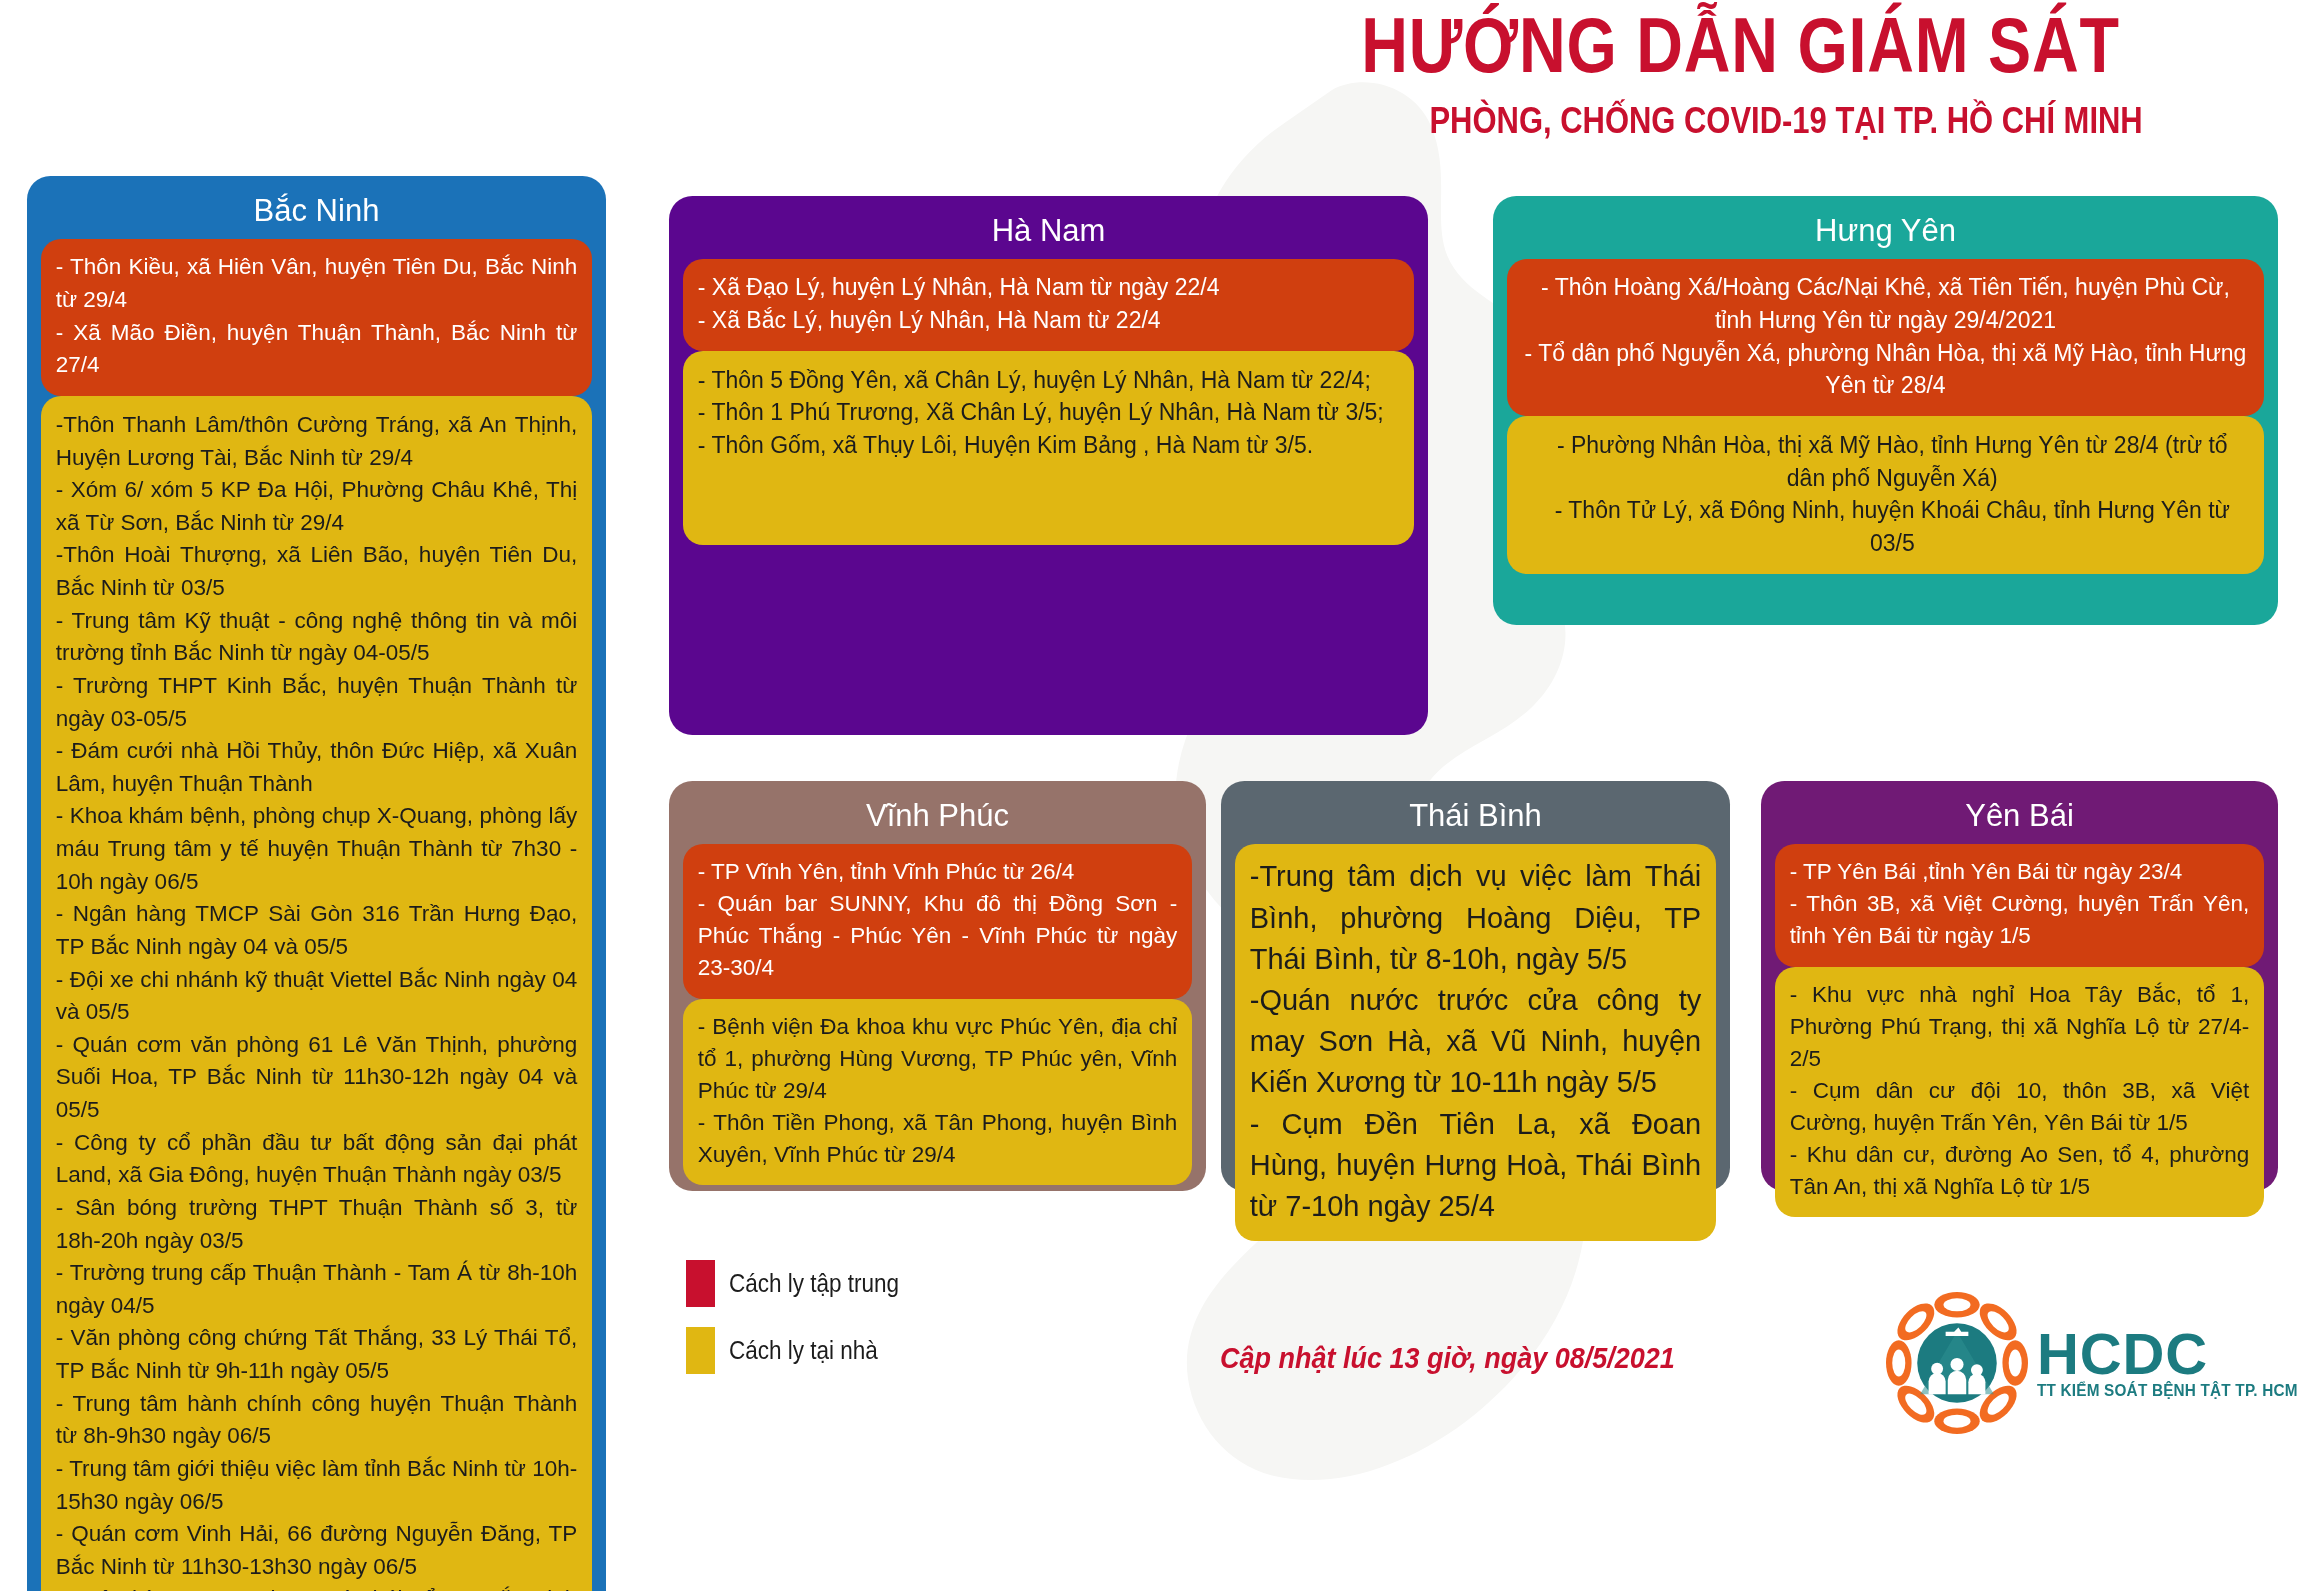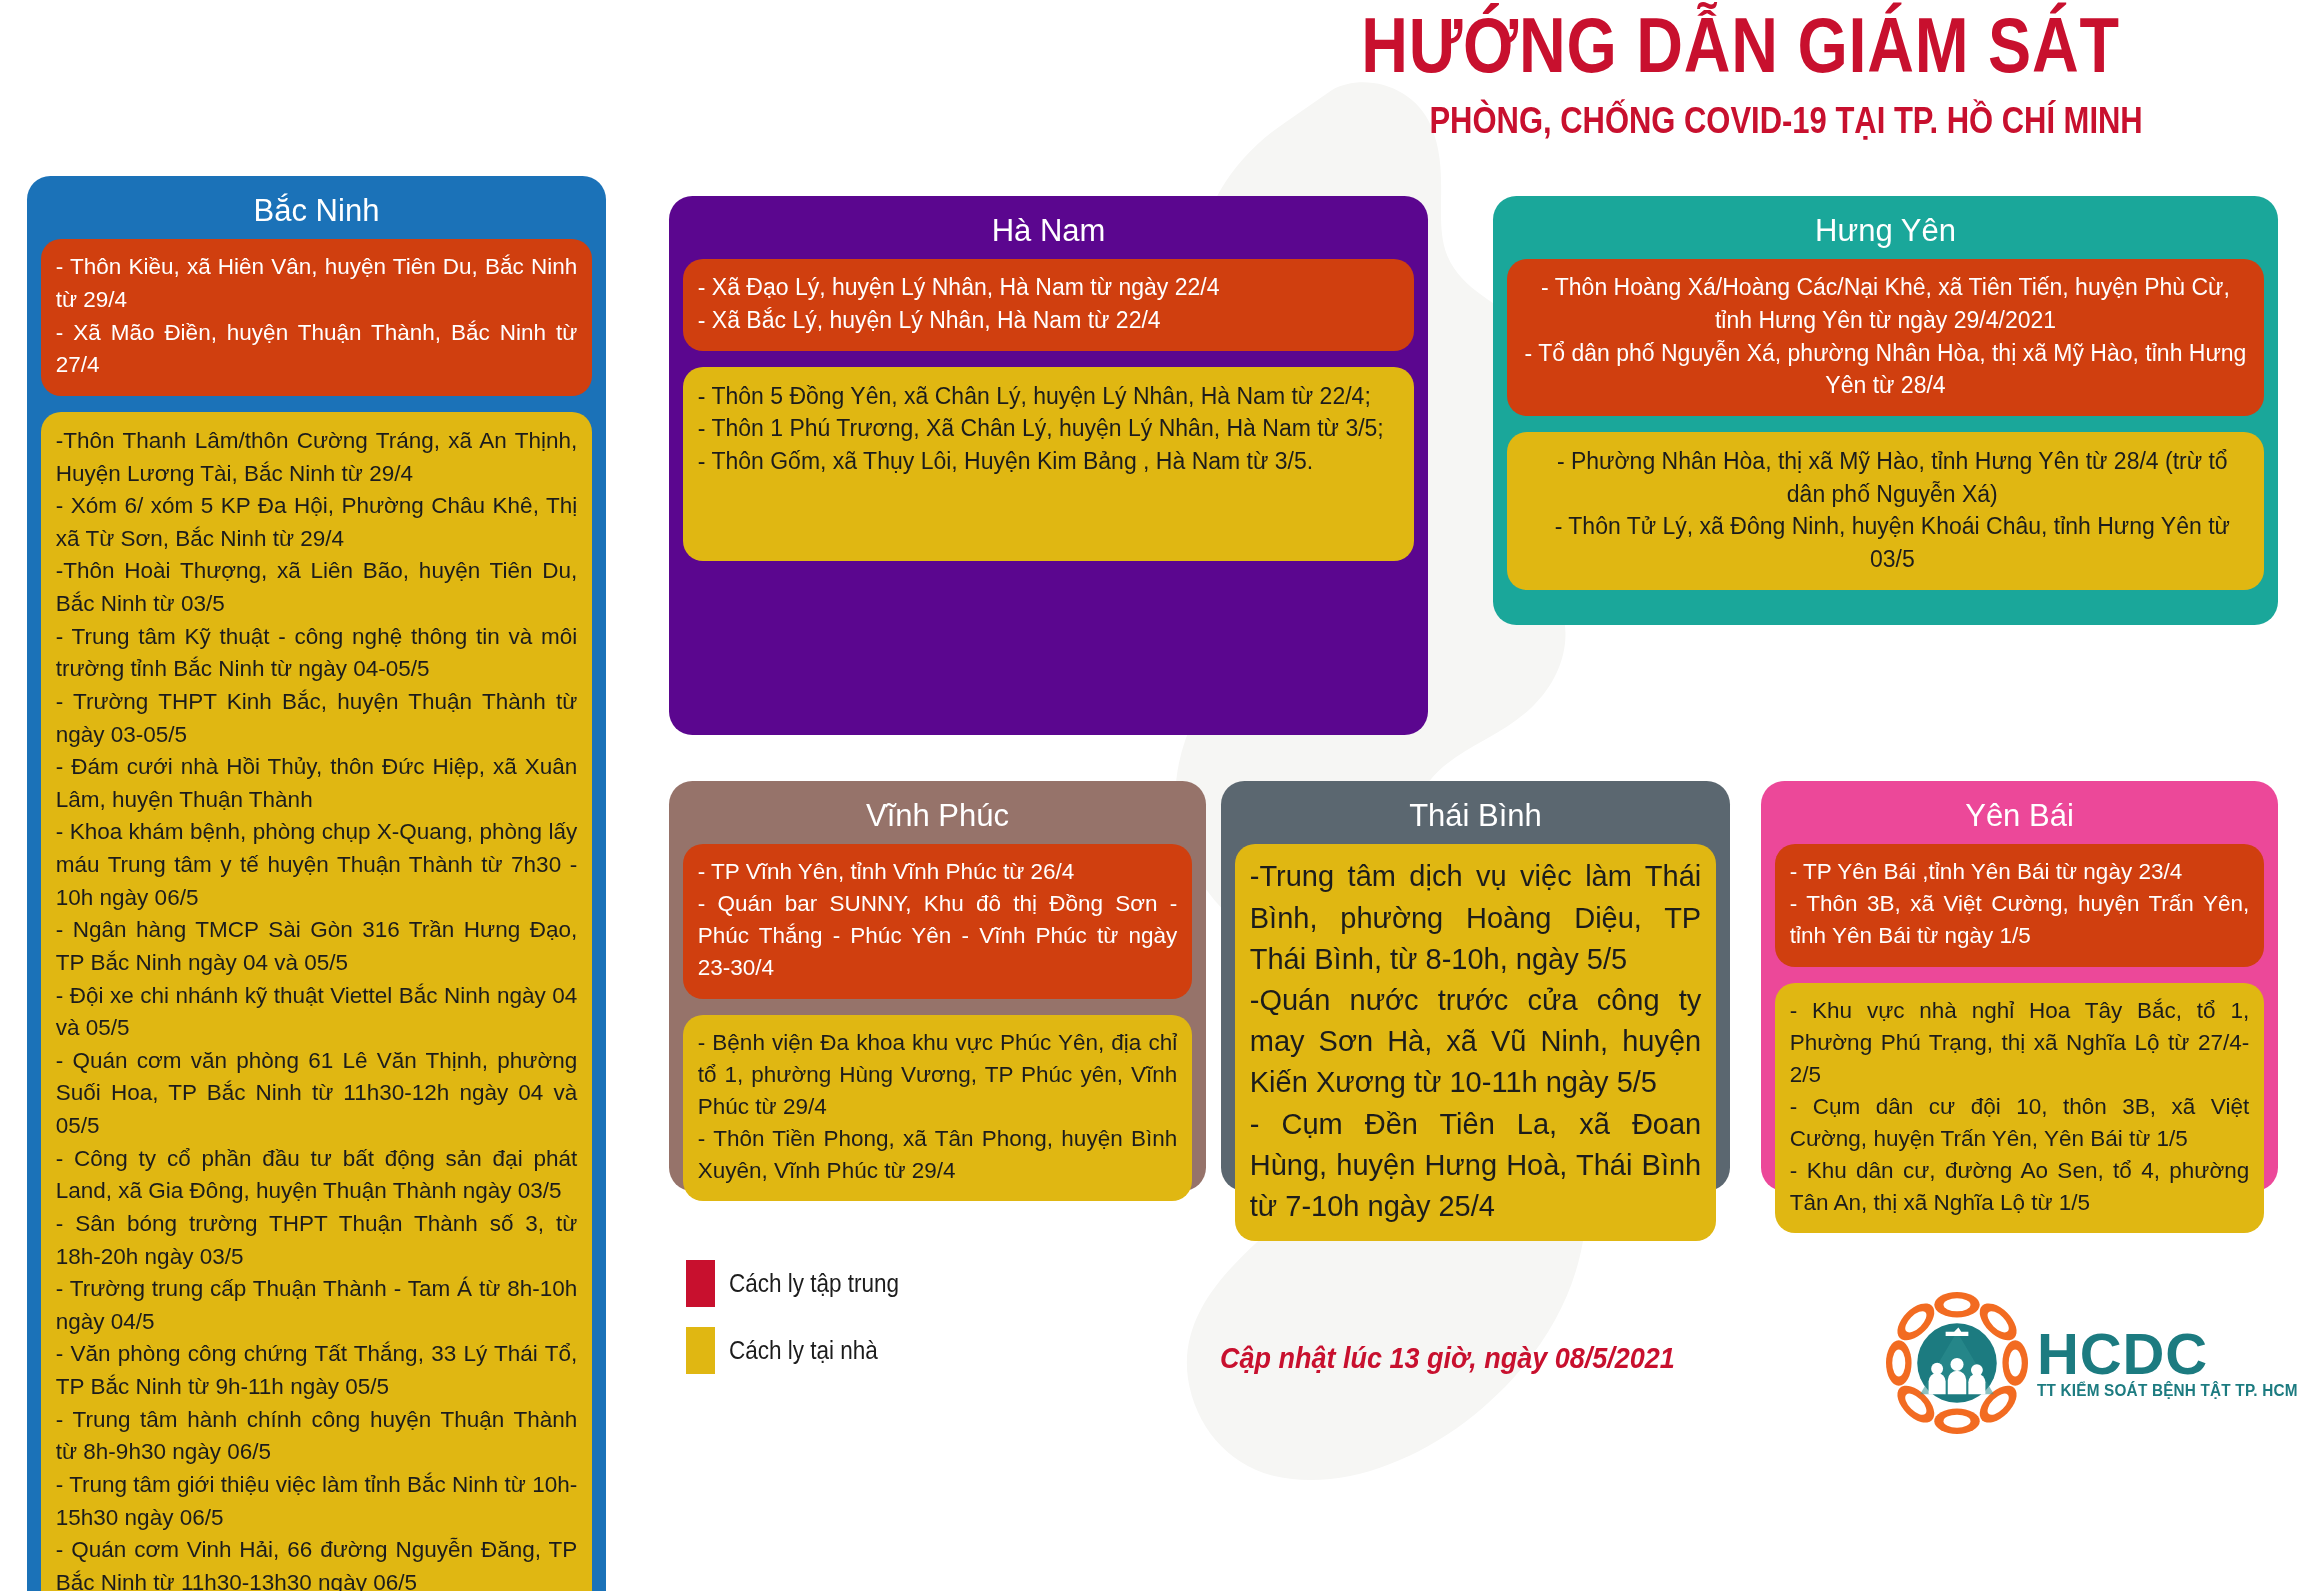--- a/index.html
+++ b/index.html
@@ -66,21 +66,21 @@
     color: #ffffff;
     font-size: 31px;
     font-weight: normal;
     padding: 5.4px 0 10.8px 0;
     line-height: 1.1;
   }
   .box {
     border-radius: 20px;
     padding: 12.6px 14.4px 14.4px 14.4px;
   }
-  .box + .box { margin-top: 16px; }
+  .box + .box { margin-top: 0; }
   .box.red   { background: #d03f0f; color: #ffffff; }
   .box.yellow{ background: #e0b712; color: #1c1c1c; }
   .box p {
     font-size: 22.5px;
     line-height: 1.42;
     text-align: justify;
     text-justify: inter-word;
   }
 
   
@@ -100,21 +100,21 @@
   
   #card-vinh-phuc { left: 669px; top: 781px; width: 537px; background: #96736a; height: 410px; }
   #card-vinh-phuc .box p { font-size: 22.5px; }
 
   
   #card-thai-binh { left: 1221px; top: 781px; width: 509px; background: #5b6770; height: 410px; }
   #card-thai-binh .box p { font-size: 29px; }
   #card-thai-binh .box.yellow { min-height: 311px; }
 
   
-  #card-yen-bai { left: 1761px; top: 781px; width: 517px; background: #ec4899; height: 410px; }
+  #card-yen-bai { left: 1761px; top: 781px; width: 517px; background: #701a75; height: 410px; }
   #card-yen-bai .box p { font-size: 22.5px; }
 
   
   .legend { position: absolute; left: 686px; top: 1260px; }
   .legend-row { display: flex; align-items: center; margin-bottom: 20px; }
   .legend-swatch { width: 29px; height: 47px; margin-right: 14.4px; }
   .legend-label {
     font-size: 25px;
     color: #1c1c1c;
     transform: scaleX(0.9);

